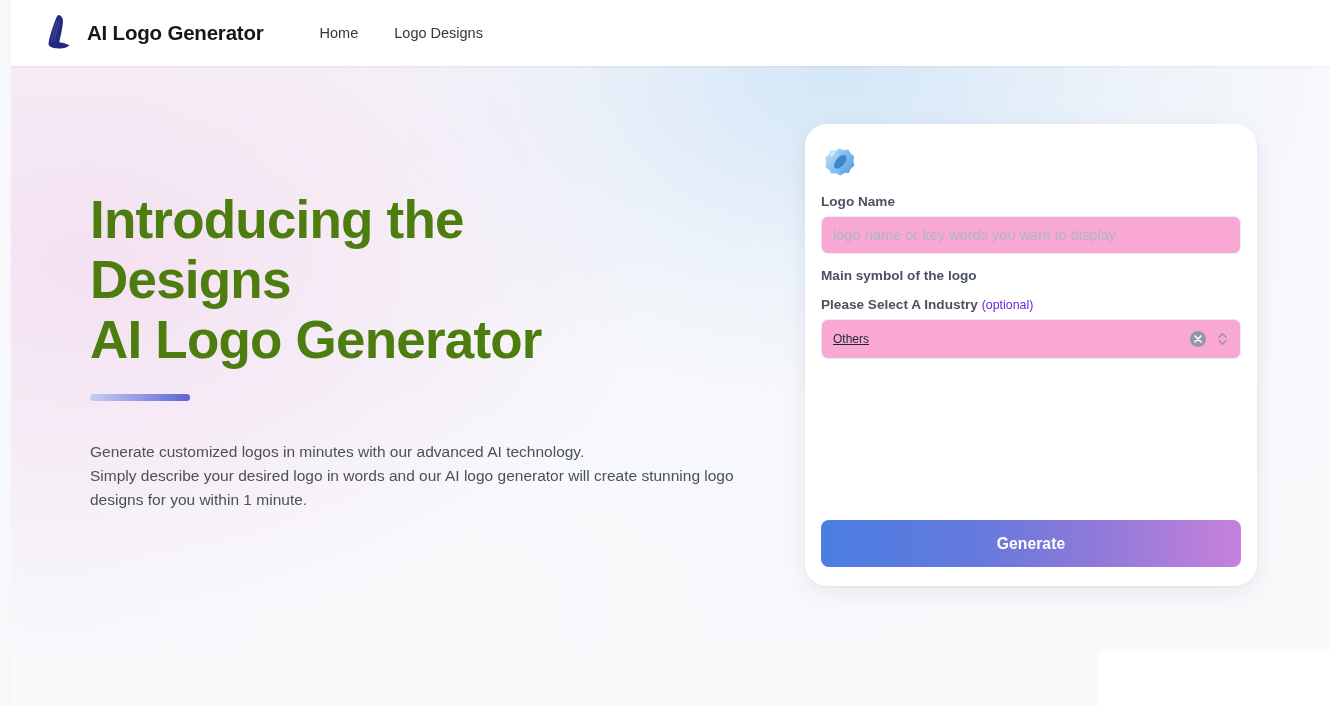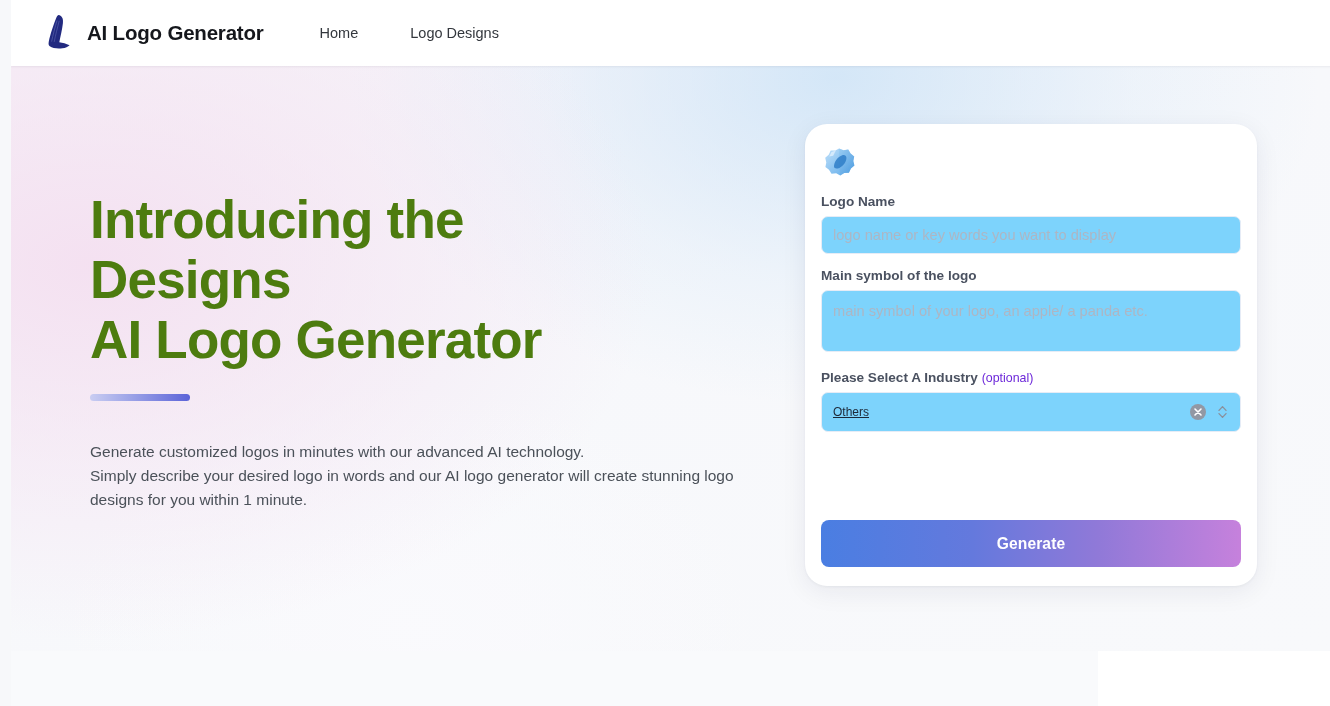--- a/index.html
+++ b/index.html
@@ -58,21 +58,21 @@
     font-size: 20.5px;
     font-weight: bold;
     color: #15171c;
     letter-spacing: -0.2px;
     white-space: nowrap;
   }
 
   .nav {
     display: flex;
     align-items: center;
-    gap: 16px;
+    gap: 0px;
     margin-left: 38px;
   }
 
   .nav-link {
     font-size: 14.5px;
     color: #33373d;
     padding: 6px 18px;
     white-space: nowrap;
     cursor: pointer;
     text-decoration: none;
@@ -177,21 +177,21 @@
   .field-label .optional {
     font-weight: normal;
     color: #6d28d9;
     font-size: 12.4px;
   }
 
   .text-input,
   .text-area,
   .select-box {
     width: 420px;
-    background: #7dd3fc;
+    background: #f9a8d4;
     border: 1px solid #e6ecf6;
     border-radius: 7px;
     font-family: "Liberation Sans", sans-serif;
     color: #1d2837;
     outline: none;
   }
 
   .text-input {
     height: 38px;
     padding: 0 11px;
@@ -330,21 +330,20 @@
       <path d="M10.5 6.0 L14.8 4.6 L12.2 9.8 L8.2 10.6 Z" fill="#e4f2fd" opacity="0.75"></path>
     </svg>
 
     <div class="field-group">
       <label class="field-label">Logo Name</label>
       <input class="text-input" type="text" placeholder="logo name or key words you want to display" style="">
     </div>
 
     <div class="field-group">
       <label class="field-label">Main symbol of the logo</label>
-      <textarea class="text-area" placeholder="main symbol of your logo, an apple/ a panda etc." style=""></textarea>
     </div>
 
     <div class="field-group">
       <label class="field-label">
         <span>Please Select A Industry</span>
         <span class="optional">(optional)</span>
       </label>
       <div class="select-wrap">
         <div class="select-box">
           <span>Others</span>

